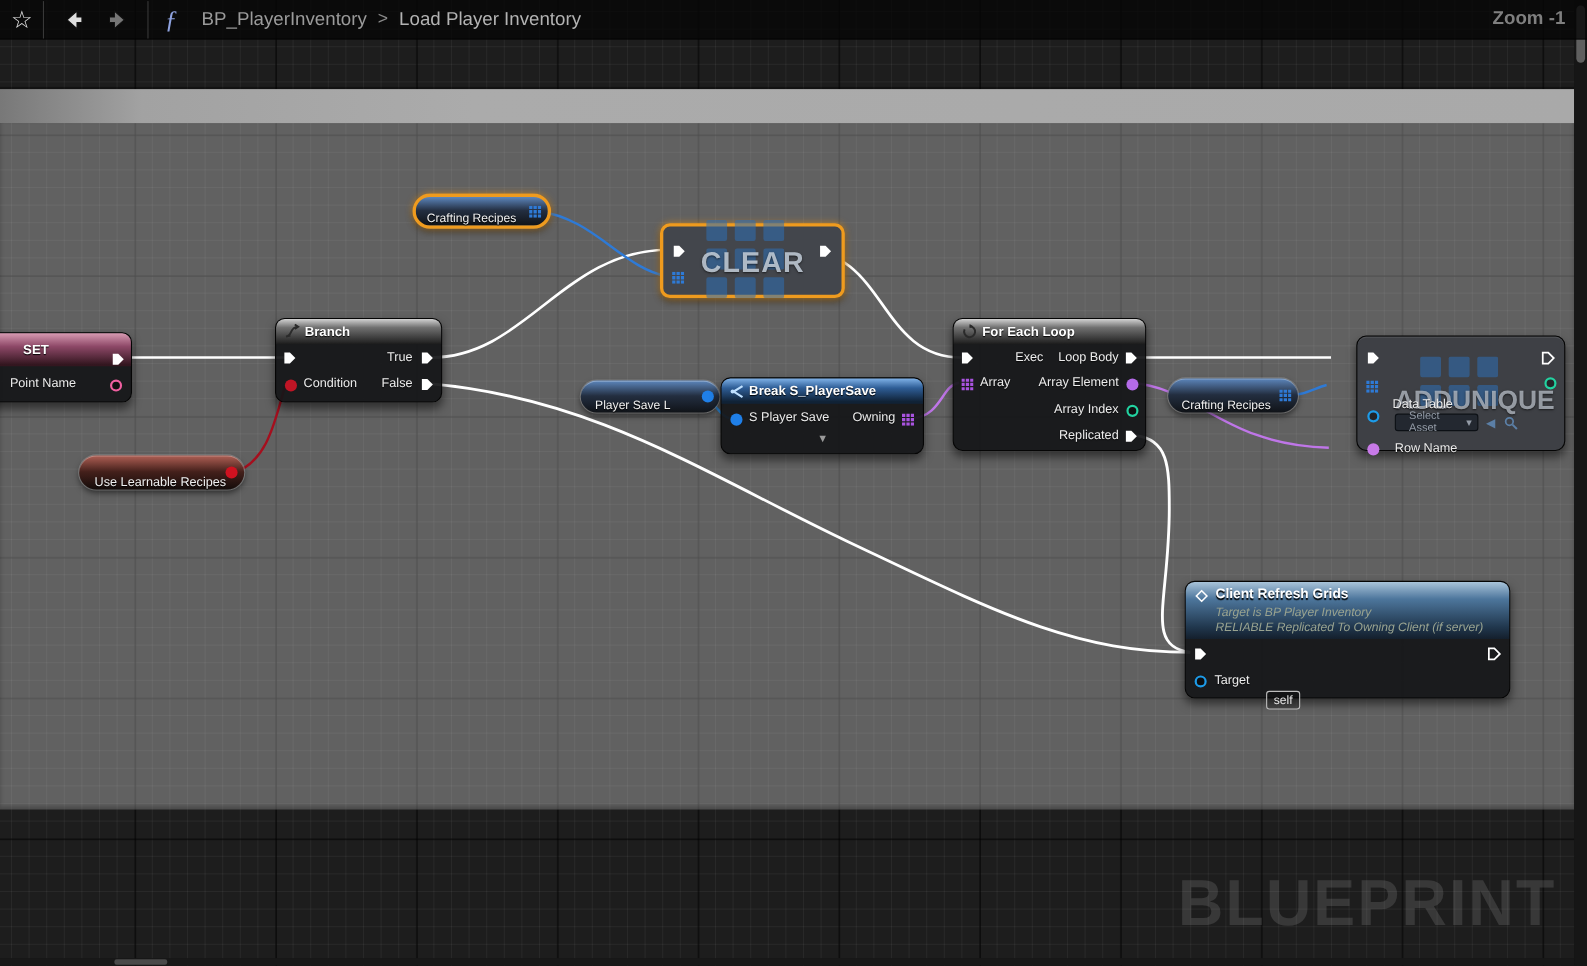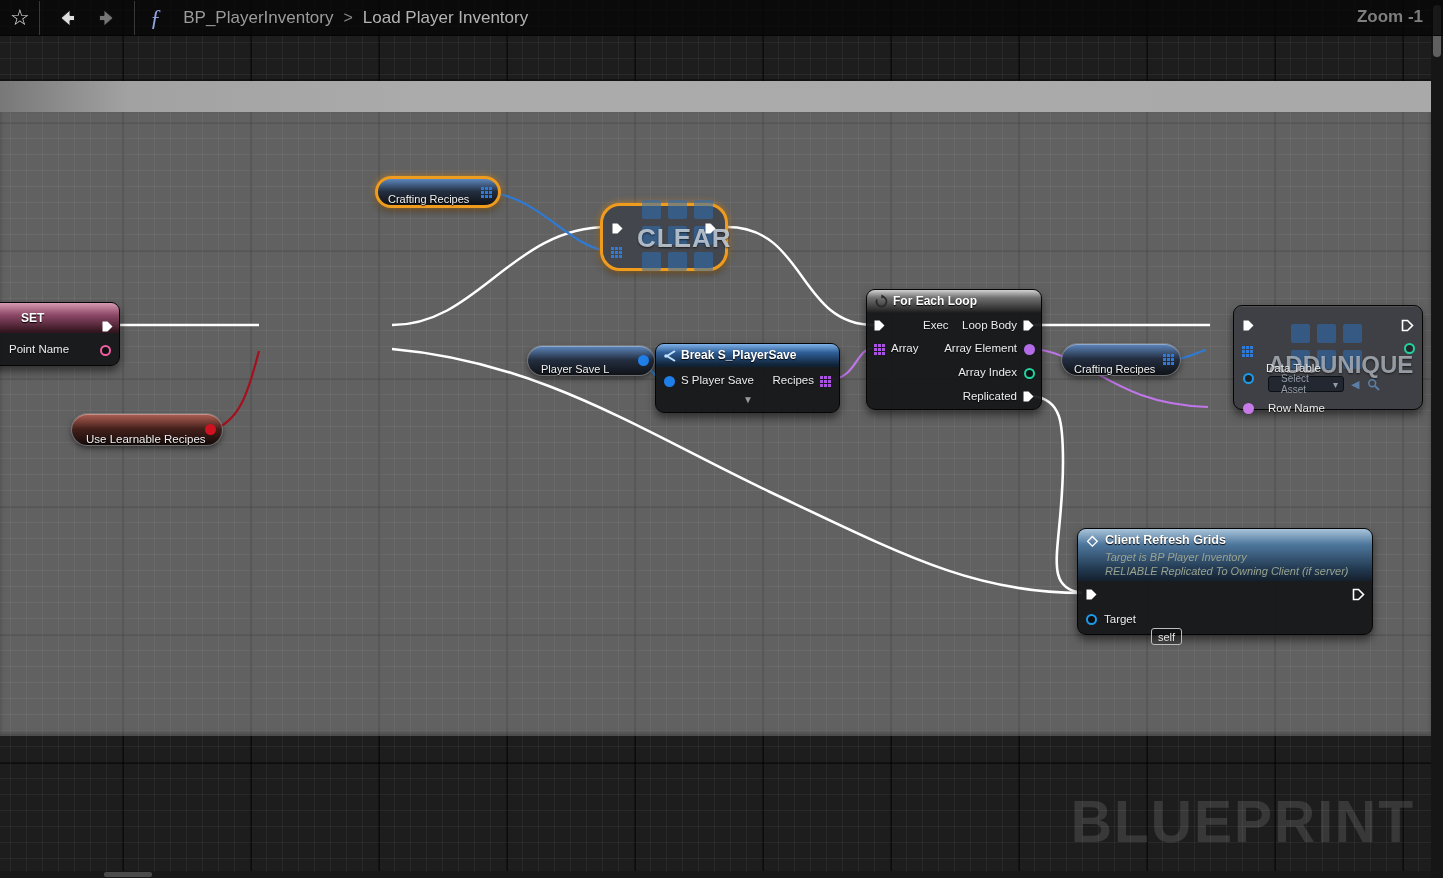--- a/index.html
+++ b/index.html
@@ -100,29 +100,49 @@
       </svg>
     <span class="nlabel" style="left:34px;top:40px;">Point Name</span>
     <span class="cpin" style="right:8px;top:42px;border:2.5px solid #ef5fa0;background:rgba(0,0,0,.4);"></span>
   </div>
 
   <div class="pill pill-red" style="left:72px;top:414px;width:150px;height:31px;">
     <span style="margin-left:14px;">Use Learnable Recipes</span>
     <span class="cpin" style="right:6px;top:10px;background:#cf1220;"></span>
   </div>
 
+  <div class="node" style="left:250px;top:289px;width:152px;height:77px;">
+    <div class="nheader hdr-gray" style="height:23px;"></div>
+    <svg style="position:absolute;left:7px;top:4px;" width="15" height="15" viewBox="0 0 15 15">
+        <path d="M2 12 C8 12 5 3 13 3 M10 1l3 2-3 2 M2 12l4-1" stroke="#2a2a2a" stroke-width="1.8" fill="none"></path>
+      </svg>
+    <span class="ntitle" style="left:26px;top:4px;">Branch</span>
+    <svg class="pexec" style="left:6px;top:29px;" width="13" height="13" viewBox="0 0 13 13">
+        <path d="M1.5 1.5h5l5 5-5 5h-5z" fill="#fff"></path>
+      </svg>
+    <span class="nlabel" style="right:26px;top:29px;">True</span>
+    <svg class="pexec" style="right:6px;top:29px;" width="13" height="13" viewBox="0 0 13 13">
+        <path d="M1.5 1.5h5l5 5-5 5h-5z" fill="#fff"></path>
+      </svg>
+    <span class="cpin" style="left:8px;top:55px;background:#c01525;"></span>
+    <span class="nlabel" style="left:25px;top:53px;">Condition</span>
+    <span class="nlabel" style="right:26px;top:53px;">False</span>
+    <svg class="pexec" style="right:6px;top:53px;" width="13" height="13" viewBox="0 0 13 13">
+        <path d="M1.5 1.5h5l5 5-5 5h-5z" fill="#fff"></path>
+      </svg>
+  </div>
 
   <div class="pill pill-blue selected" style="left:375px;top:176px;width:126px;height:32px;">
     <span style="margin-left:10px;font-size:11px;">Crafting Recipes</span>
     <svg class="gridpin" style="right:6px;top:8px;" width="11" height="11" viewBox="0 0 11 11">
         <path fill="#2e7ad6" d="M0 0h3v3H0zM4 0h3v3H4zM8 0h3v3H8zM0 4h3v3H0zM4 4h3v3H4zM8 4h3v3H8zM0 8h3v3H0zM4 8h3v3H4zM8 8h3v3H8z"></path>
       </svg>
   </div>
 
-  <div class="node selected" style="left:600px;top:203px;width:128px;height:68px;background:#43464c;border-radius:20px;">
+  <div class="node selected" style="left:600px;top:203px;width:168px;height:68px;background:#43464c;border-radius:9px;">
     <div class="wm-grid" style="left:39px;top:-6px;grid-template-rows:repeat(3,19px);height:74px;overflow:hidden;">
       <i></i>
         <i></i>
         <i></i>
         <i></i>
         <i></i>
         <i></i>
         <i></i>
         <i></i>
         <i></i>
@@ -146,21 +166,21 @@
 
   <div class="node" style="left:655px;top:343px;width:185px;height:70px;">
     <div class="nheader hdr-blue" style="height:23px;"></div>
     <svg style="position:absolute;left:7px;top:5px;" width="14" height="14" viewBox="0 0 14 14">
         <path d="M12 2 L4 7 L12 12" stroke="#bfe0ff" stroke-width="2" fill="none"></path>
         <circle cx="3" cy="7" r="1.8" fill="#bfe0ff"></circle>
       </svg>
     <span class="ntitle" style="left:25px;top:4px;">Break S_PlayerSave</span>
     <span class="cpin" style="left:8px;top:32px;background:#1f7fe8;"></span>
     <span class="nlabel" style="left:25px;top:30px;">S Player Save</span>
-    <span class="nlabel" style="right:25px;top:30px;">Recipes</span>
+    <span class="nlabel" style="right:25px;top:30px;">Owning</span>
     <svg class="gridpin" style="right:8px;top:32px;" width="11" height="11" viewBox="0 0 11 11">
         <path fill="#a953e0" d="M0 0h3v3H0zM4 0h3v3H4zM8 0h3v3H8zM0 4h3v3H0zM4 4h3v3H4zM8 4h3v3H8zM0 8h3v3H0zM4 8h3v3H4zM8 8h3v3H8z"></path>
       </svg>
     <span style="position:absolute;left:87px;top:50px;font-size:10px;color:#9a9a9a;">▼</span>
   </div>
 
   <div class="node" style="left:866px;top:289px;width:176px;height:121px;">
     <div class="nheader hdr-gray" style="height:23px;"></div>
     <svg style="position:absolute;left:7px;top:4px;" width="15" height="15" viewBox="0 0 15 15">
         <path d="M7.5 2.5 a5 5 0 1 1 -4.6 3" stroke="#2a2a2a" stroke-width="1.8" fill="none"></path>

